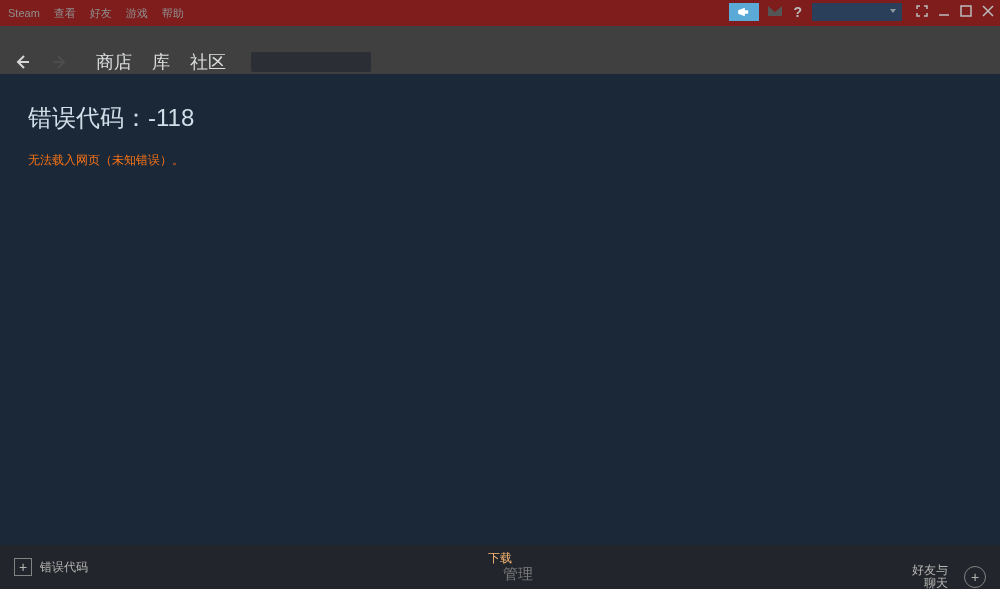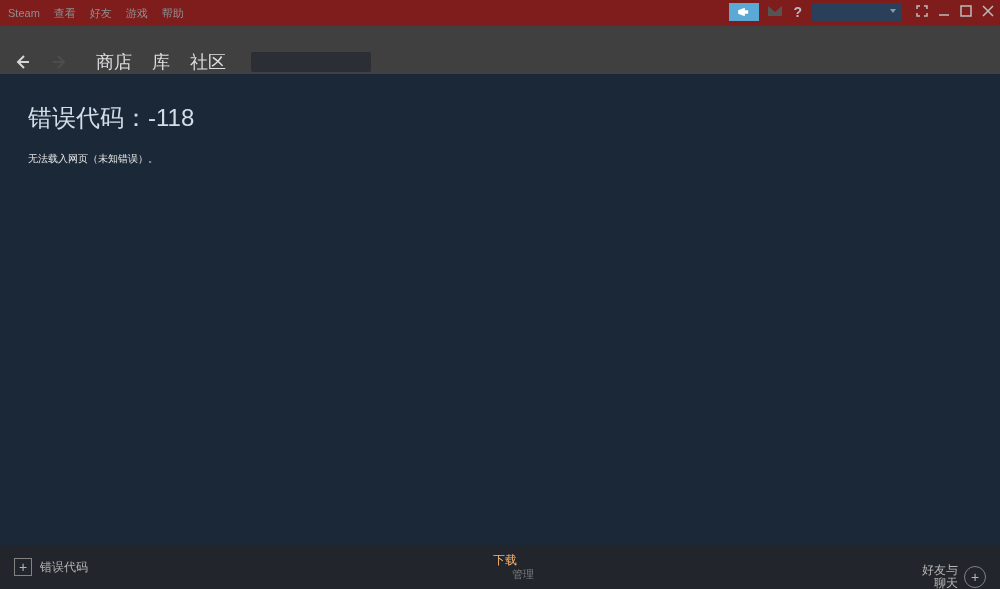--- a/index.html
+++ b/index.html
@@ -158,22 +158,22 @@
       background: #1b2838;
       padding: 28px 28px;
       color: #c6d4df;
     }
     .error-code {
       font-size: 24px;
       color: #d2dee8;
       margin-bottom: 18px;
     }
     .error-msg {
-      font-size: 10px;
-      color: #e5e5e5;
+      font-size: 12px;
+      color: #f97316;
     }
     
     .footer {
       height: 44px;
       background: #22252b;
       display: flex;
       align-items: center;
       padding: 0 14px;
       justify-content: space-between;
       font-size: 12px;
@@ -199,27 +199,27 @@
     .footer-center {
       text-align: center;
       line-height: 1.2;
       cursor: pointer;
     }
     .footer-center .line1 {
       color: #fdba74;
     }
     .footer-center .line2 {
       color: #7a7a7a;
-      font-size: 11px;
+      font-size: 15px;
       margin-left: 36px;
     }
     .footer-right {
       display: flex;
       align-items: center;
-      gap: 6px;
+      gap: 16px;
       cursor: pointer;
       margin-top: 20px;
     }
     .footer-right-text {
       text-align: right;
       line-height: 1.1;
     }
     .circle-plus {
       width: 22px;
       height: 22px;

